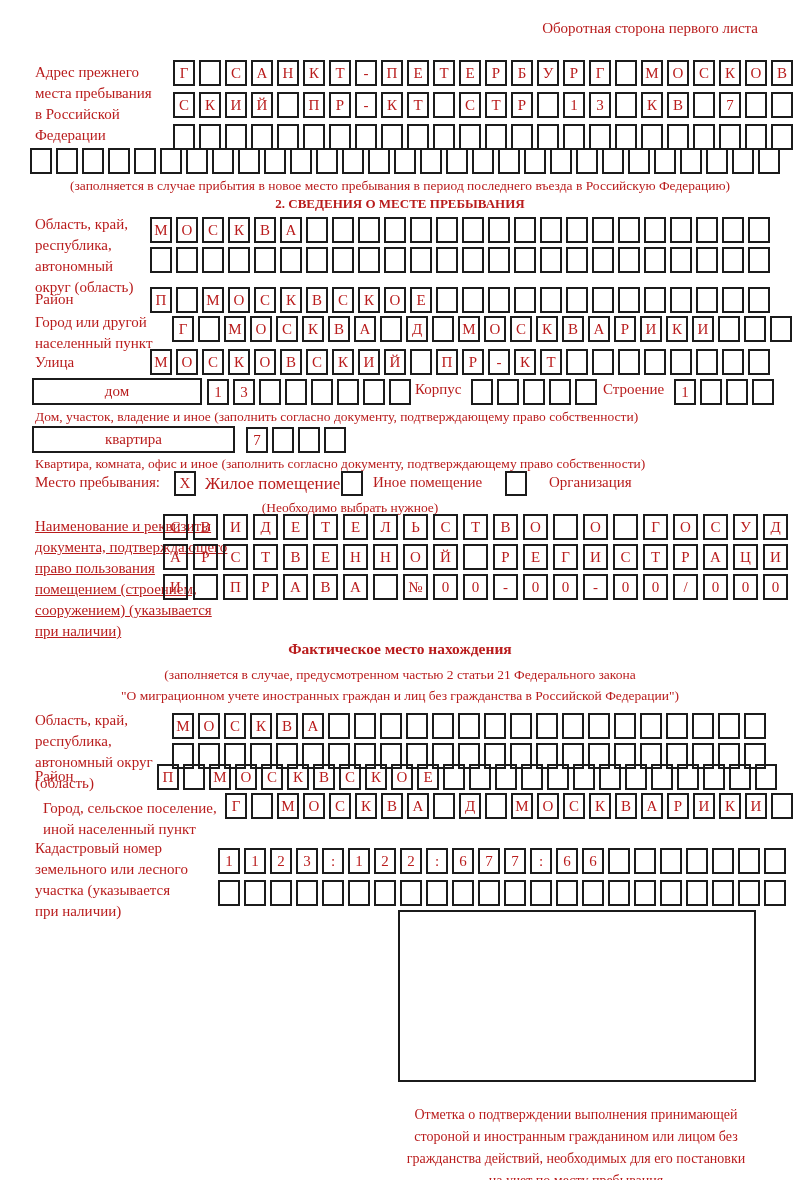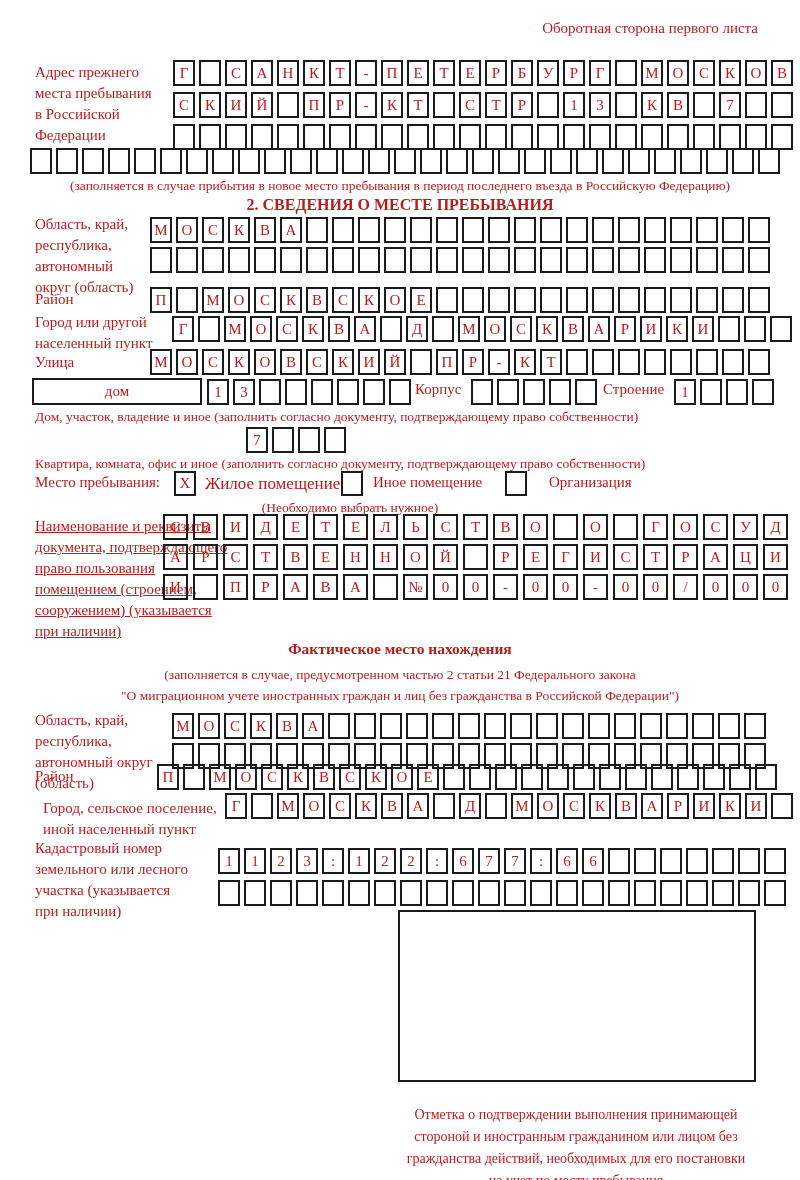--- a/index.html
+++ b/index.html
@@ -136,21 +136,21 @@
       <span></span>
       <span></span>
       <span></span>
       <span></span>
       <span></span>
       <span></span>
       <span></span>
     </div>
   <div class="cap center" style="left:0;top:177px;width:800px;">(заполняется в случае прибытия в новое место пребывания в период последнего въезда в Российскую Федерацию)</div>
 
-  <div class="abs center bold" style="left:0;top:196px;width:800px;font-size:16px;">2. СВЕДЕНИЯ О МЕСТЕ ПРЕБЫВАНИЯ</div>
+  <div class="abs center bold" style="left:0;top:196px;width:800px;font-size:13px;">2. СВЕДЕНИЯ О МЕСТЕ ПРЕБЫВАНИЯ</div>
 
   <div class="lbl" style="left:35px;top:214px;">Область, край,
 республика,
 автономный
 округ (область)</div>
   <div class="grid" style="left:150px;top:217px;">
       <span>М</span>
       <span>О</span>
       <span>С</span>
       <span>К</span>
@@ -308,20 +308,21 @@
     </div>
   <div class="abs" style="left:603px;top:381px;font-size:15px;text-align:center;">Строение</div>
   <div class="grid" style="left:674px;top:379px;">
       <span>1</span>
       <span></span>
       <span></span>
       <span></span>
     </div>
   <div class="cap" style="left:35px;top:408px;">Дом, участок, владение и иное (заполнить согласно документу, подтверждающему право собственности)</div>
 
+  <div class="fbox" style="left:32px;top:426px;width:203px;">квартира</div>
   <div class="grid" style="left:246px;top:427px;">
       <span>7</span>
       <span></span>
       <span></span>
       <span></span>
     </div>
   <div class="cap" style="left:35px;top:455px;">Квартира, комната, офис и иное (заполнить согласно документу, подтверждающему право собственности)</div>
 
   <div class="abs" style="left:35px;top:474px;font-size:15px;">Место пребывания:</div>
   <div class="cb" style="left:174px;top:471px;">X</div>

